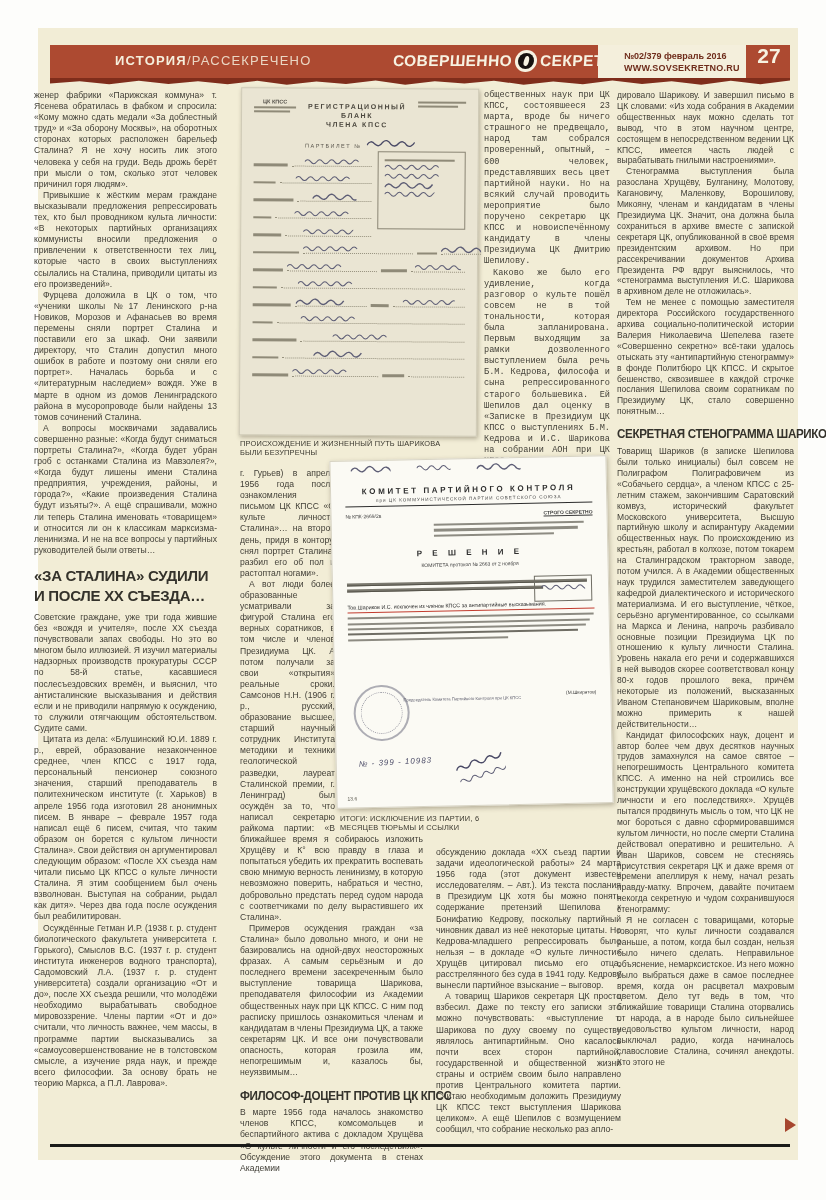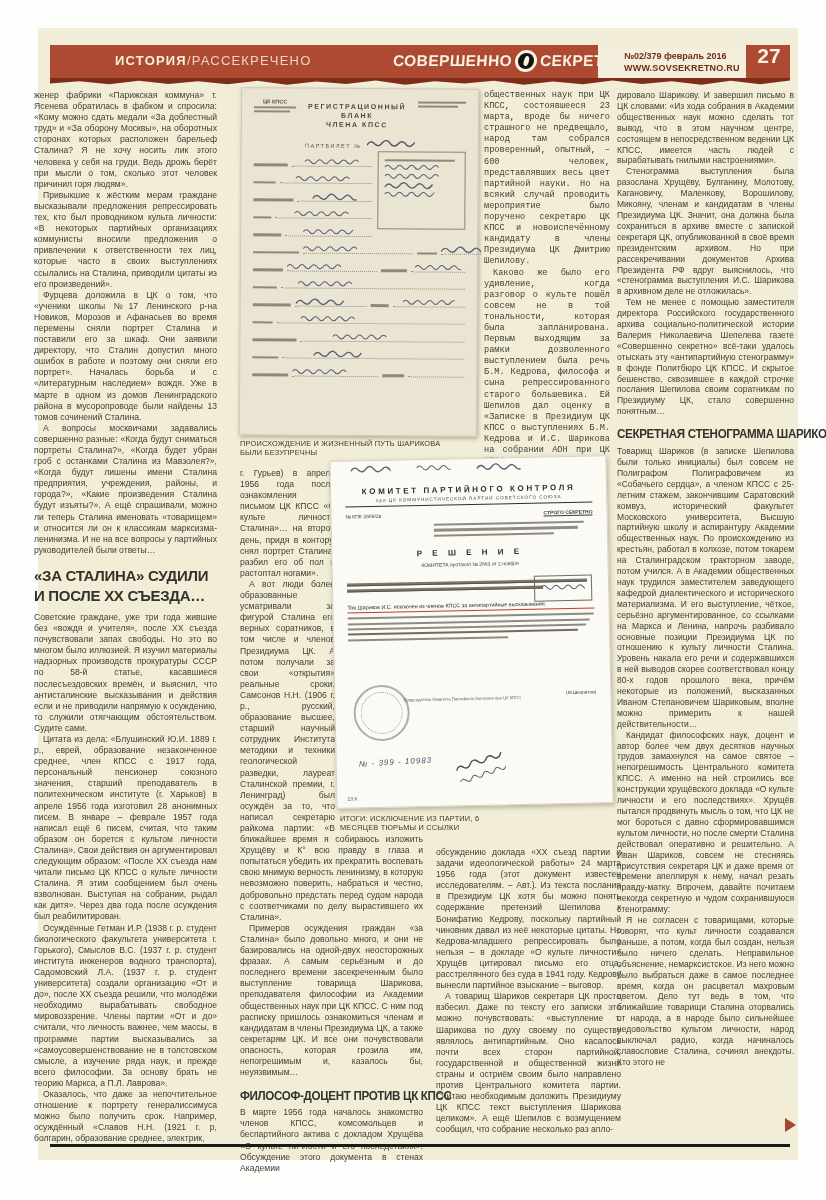--- a/index.html
+++ b/index.html
@@ -99,21 +99,20 @@
 
 <div class="col" style="left:34px;top:90px;width:183px;">
   <p class="noindent">женер фабрики «Парижская коммуна» т. Ясенева обратилась в фабком и спросила: «Кому можно сдать медали «За доблестный труд» и «За оборону Москвы», на оборотных сторонах которых расположен барельеф Сталина? Я не хочу носить лик этого человека у себя на груди. Ведь дрожь берёт при мысли о том, сколько этот человек причинил горя людям».</p>
   <p>Привыкшие к жёстким мерам граждане высказывали предложения репрессировать тех, кто был проводником культа личности: «В некоторых партийных организациях коммунисты вносили предложения о привлечении к ответственности тех лиц, которые часто в своих выступлениях ссылались на Сталина, приводили цитаты из его произведений».</p>
   <p>Фурцева доложила в ЦК о том, что «ученики школы №17 Ленинского р-на Новиков, Морозов и Афанасьев во время перемены сняли портрет Сталина и поставили его за шкаф. Они заявили директору, что Сталин допустил много ошибок в работе и поэтому они сняли его портрет». Началась борьба и с «литературным наследием» вождя. Уже в марте в одном из домов Ленинградского района в мусоропроводе были найдены 13 томов сочинений Сталина.</p>
   <p>А вопросы москвичами задавались совершенно разные: «Когда будут сниматься портреты Сталина?», «Когда будет убран гроб с останками Сталина из Мавзолея?», «Когда будут лишены имени Сталина предприятия, учреждения, районы, и города?», «Какие произведения Сталина будут изъяты?». А ещё спрашивали, можно ли теперь Сталина именовать «товарищем» и относится ли он к классикам марксизма-ленинизма. И не на все вопросы у партийных руководителей были ответы…</p>
   <h2 class="sub1">«ЗА СТАЛИНА» СУДИЛИ И ПОСЛЕ XX СЪЕЗДА…</h2>
   <p class="noindent">Советские граждане, уже три года жившие без «вождя и учителя», после XX съезда почувствовали запах свободы. Но это во многом было иллюзией. Я изучил материалы надзорных производств прокуратуры СССР по 58-й статье, касавшиеся послесъездовских времён, и выяснил, что антисталинские высказывания и действия если и не приводили напрямую к осуждению, то служили отягчающим обстоятельством. Судите сами.</p>
   <p>Цитата из дела: «Блушинский Ю.И. 1889 г. р., еврей, образование незаконченное среднее, член КПСС с 1917 года, персональный пенсионер союзного значения, старший преподаватель в политехническом институте (г. Харьков) в апреле 1956 года изготовил 28 анонимных писем. В январе – феврале 1957 года написал ещё 6 писем, считая, что таким образом он борется с культом личности Сталина». Свои действия он аргументировал следующим образом: «После XX съезда нам читали письмо ЦК КПСС о культе личности Сталина. Я этим сообщением был очень взволнован. Выступая на собрании, рыдал как дитя». Через два года после осуждения был реабилитирован.</p>
   <p>Осуждённые Гетман И.Р. (1938 г. р. студент биологического факультета университета г. Горького), Смыслов В.С. (1937 г. р. студент института инженеров водного транспорта), Садомовский Л.А. (1937 г. р. студент университета) создали организацию «От и до», после XX съезда решили, что молодёжи необходимо вырабатывать свободное мировоззрение. Члены партии «От и до» считали, что личность важнее, чем массы, в программе партии высказывались за «самоусовершенствование не в толстовском смысле, а изучение ряда наук, и прежде всего философии. За основу брать не теорию Маркса, а П.Л. Лаврова».</p>
-  <p>Оказалось, что даже за непочтительное отношение к портрету генералиссимуса можно было получить срок. Например, осуждённый «Славов Н.Н. (1921 г. р, болгарин, образование среднее, электрик,</p>
 </div>
 
 <div id="doc1">
   <div class="d1-top">
     <div class="org">
       <span>ЦК КПСС</span>
       <div class="bars">
           <div class="minibar" style="width:42px"></div>
           <div class="minibar" style="width:36px"></div>
         </div>

